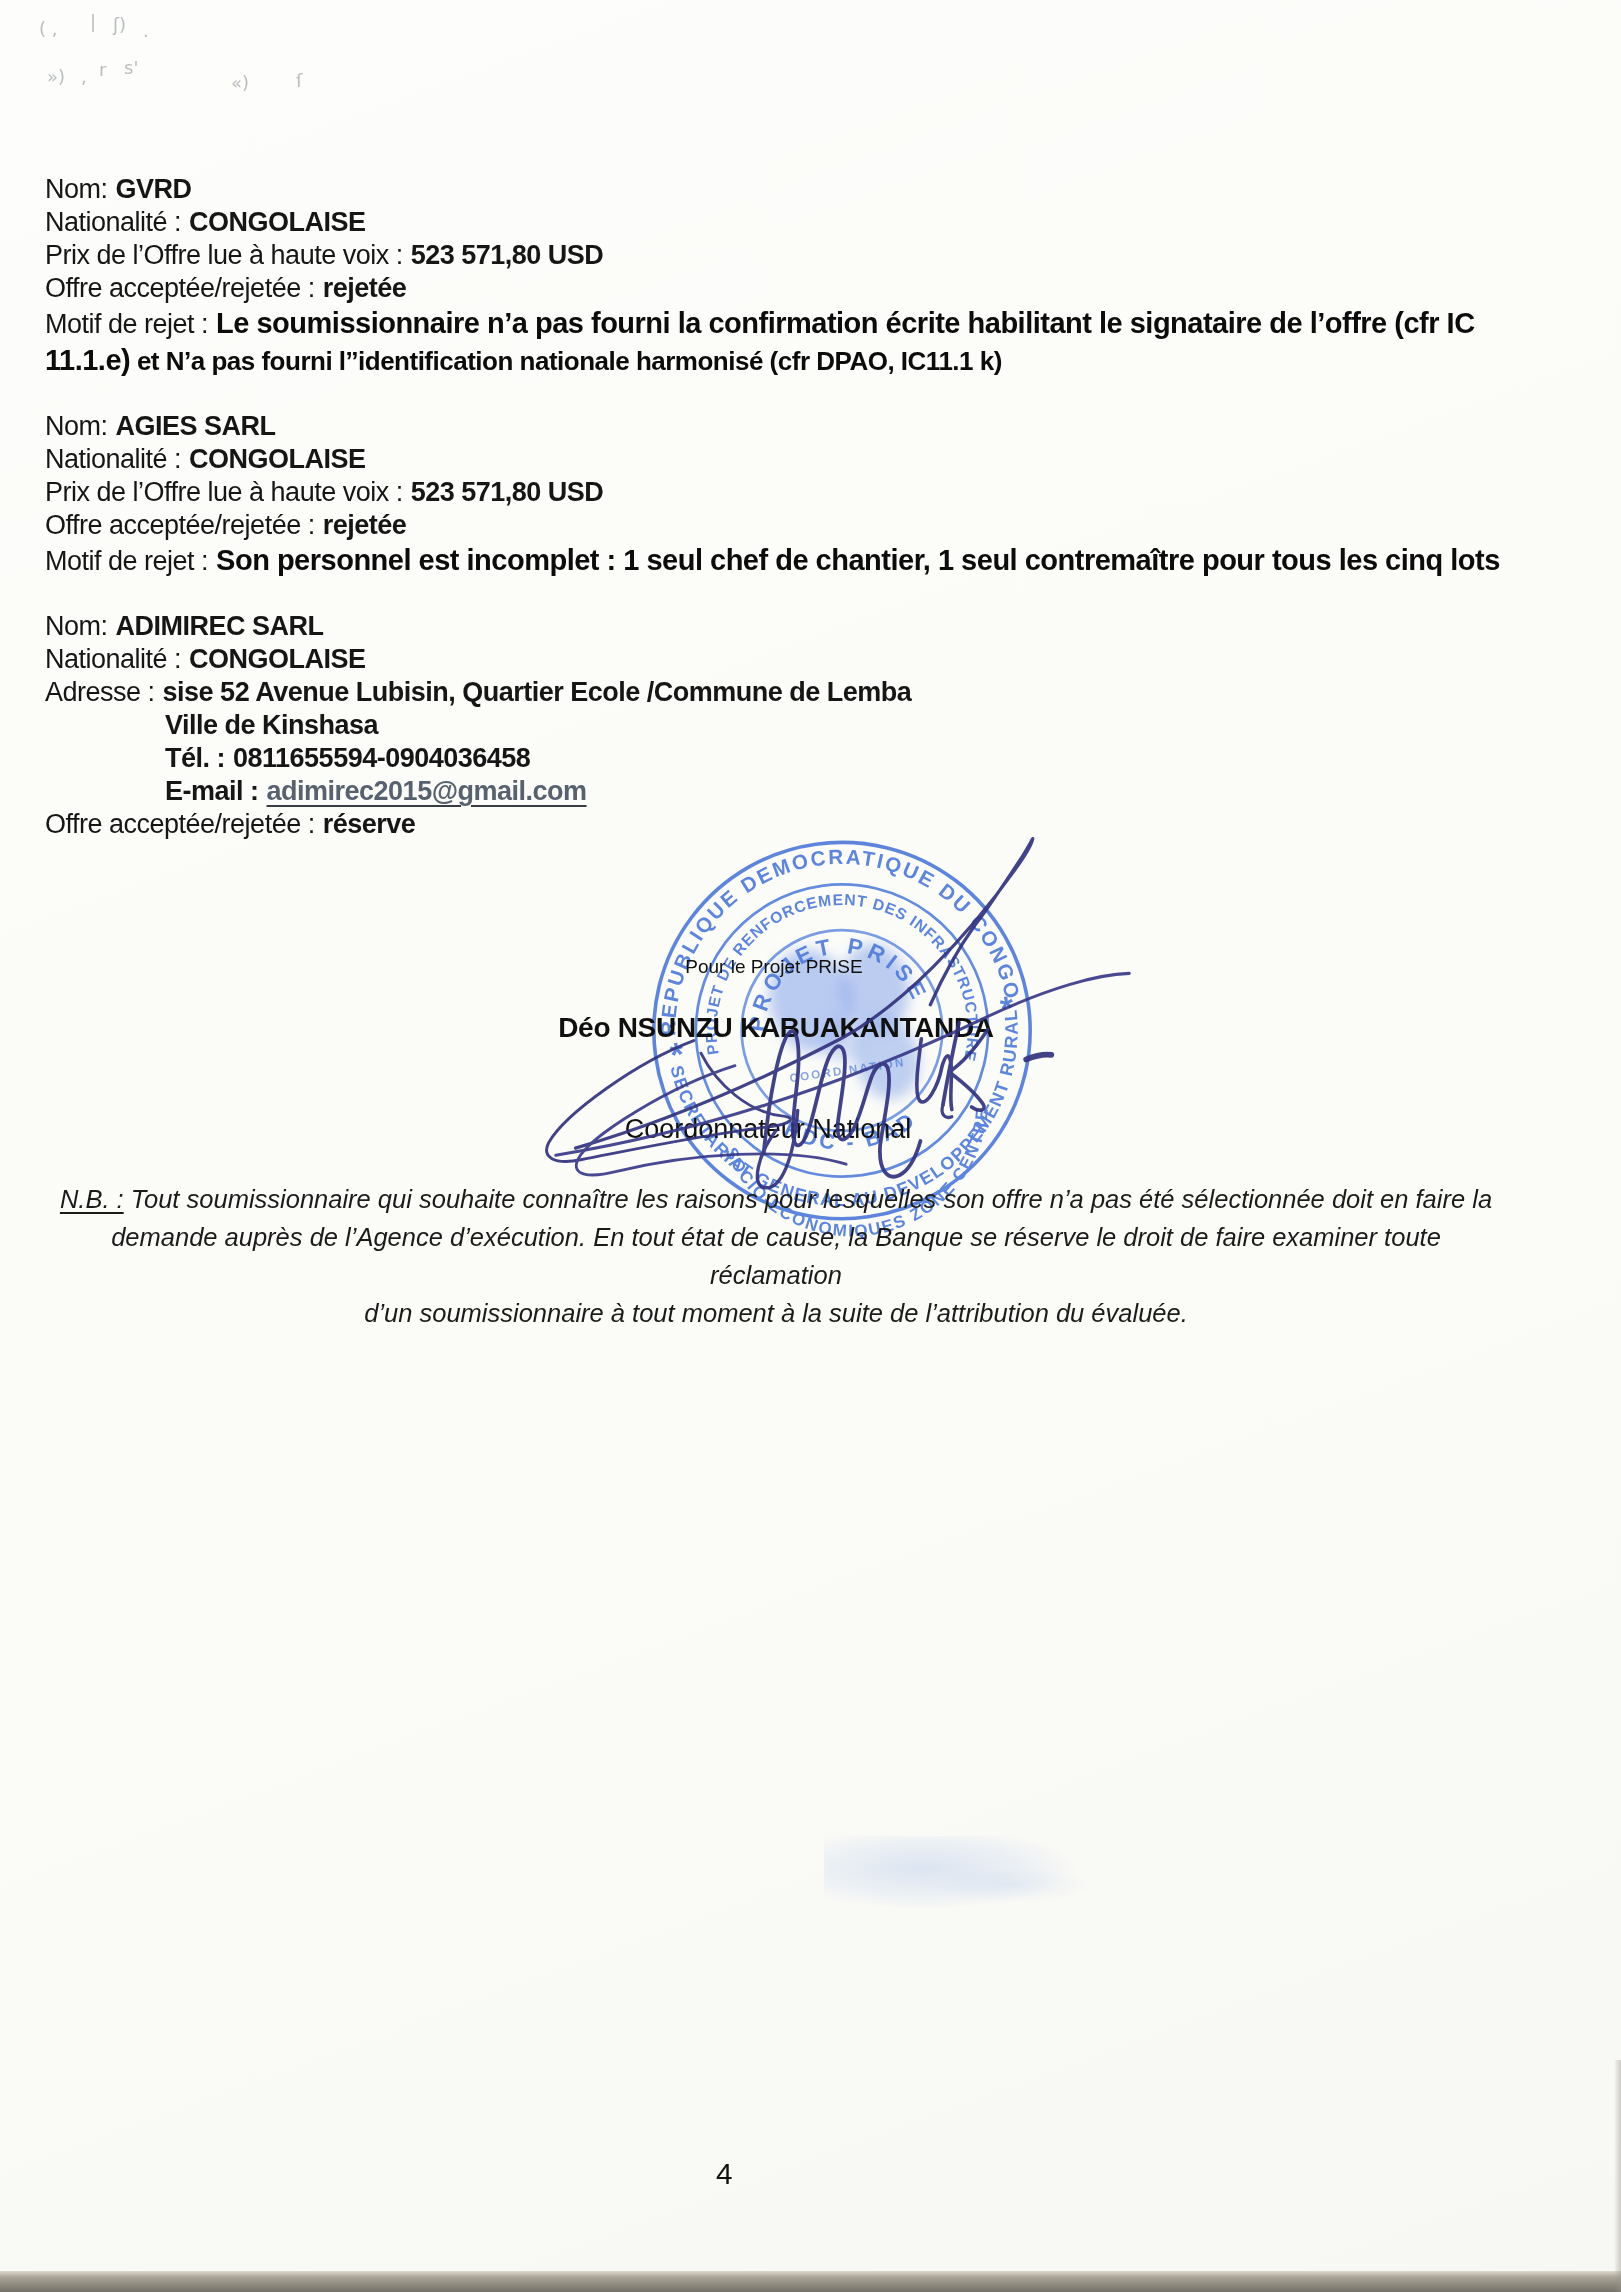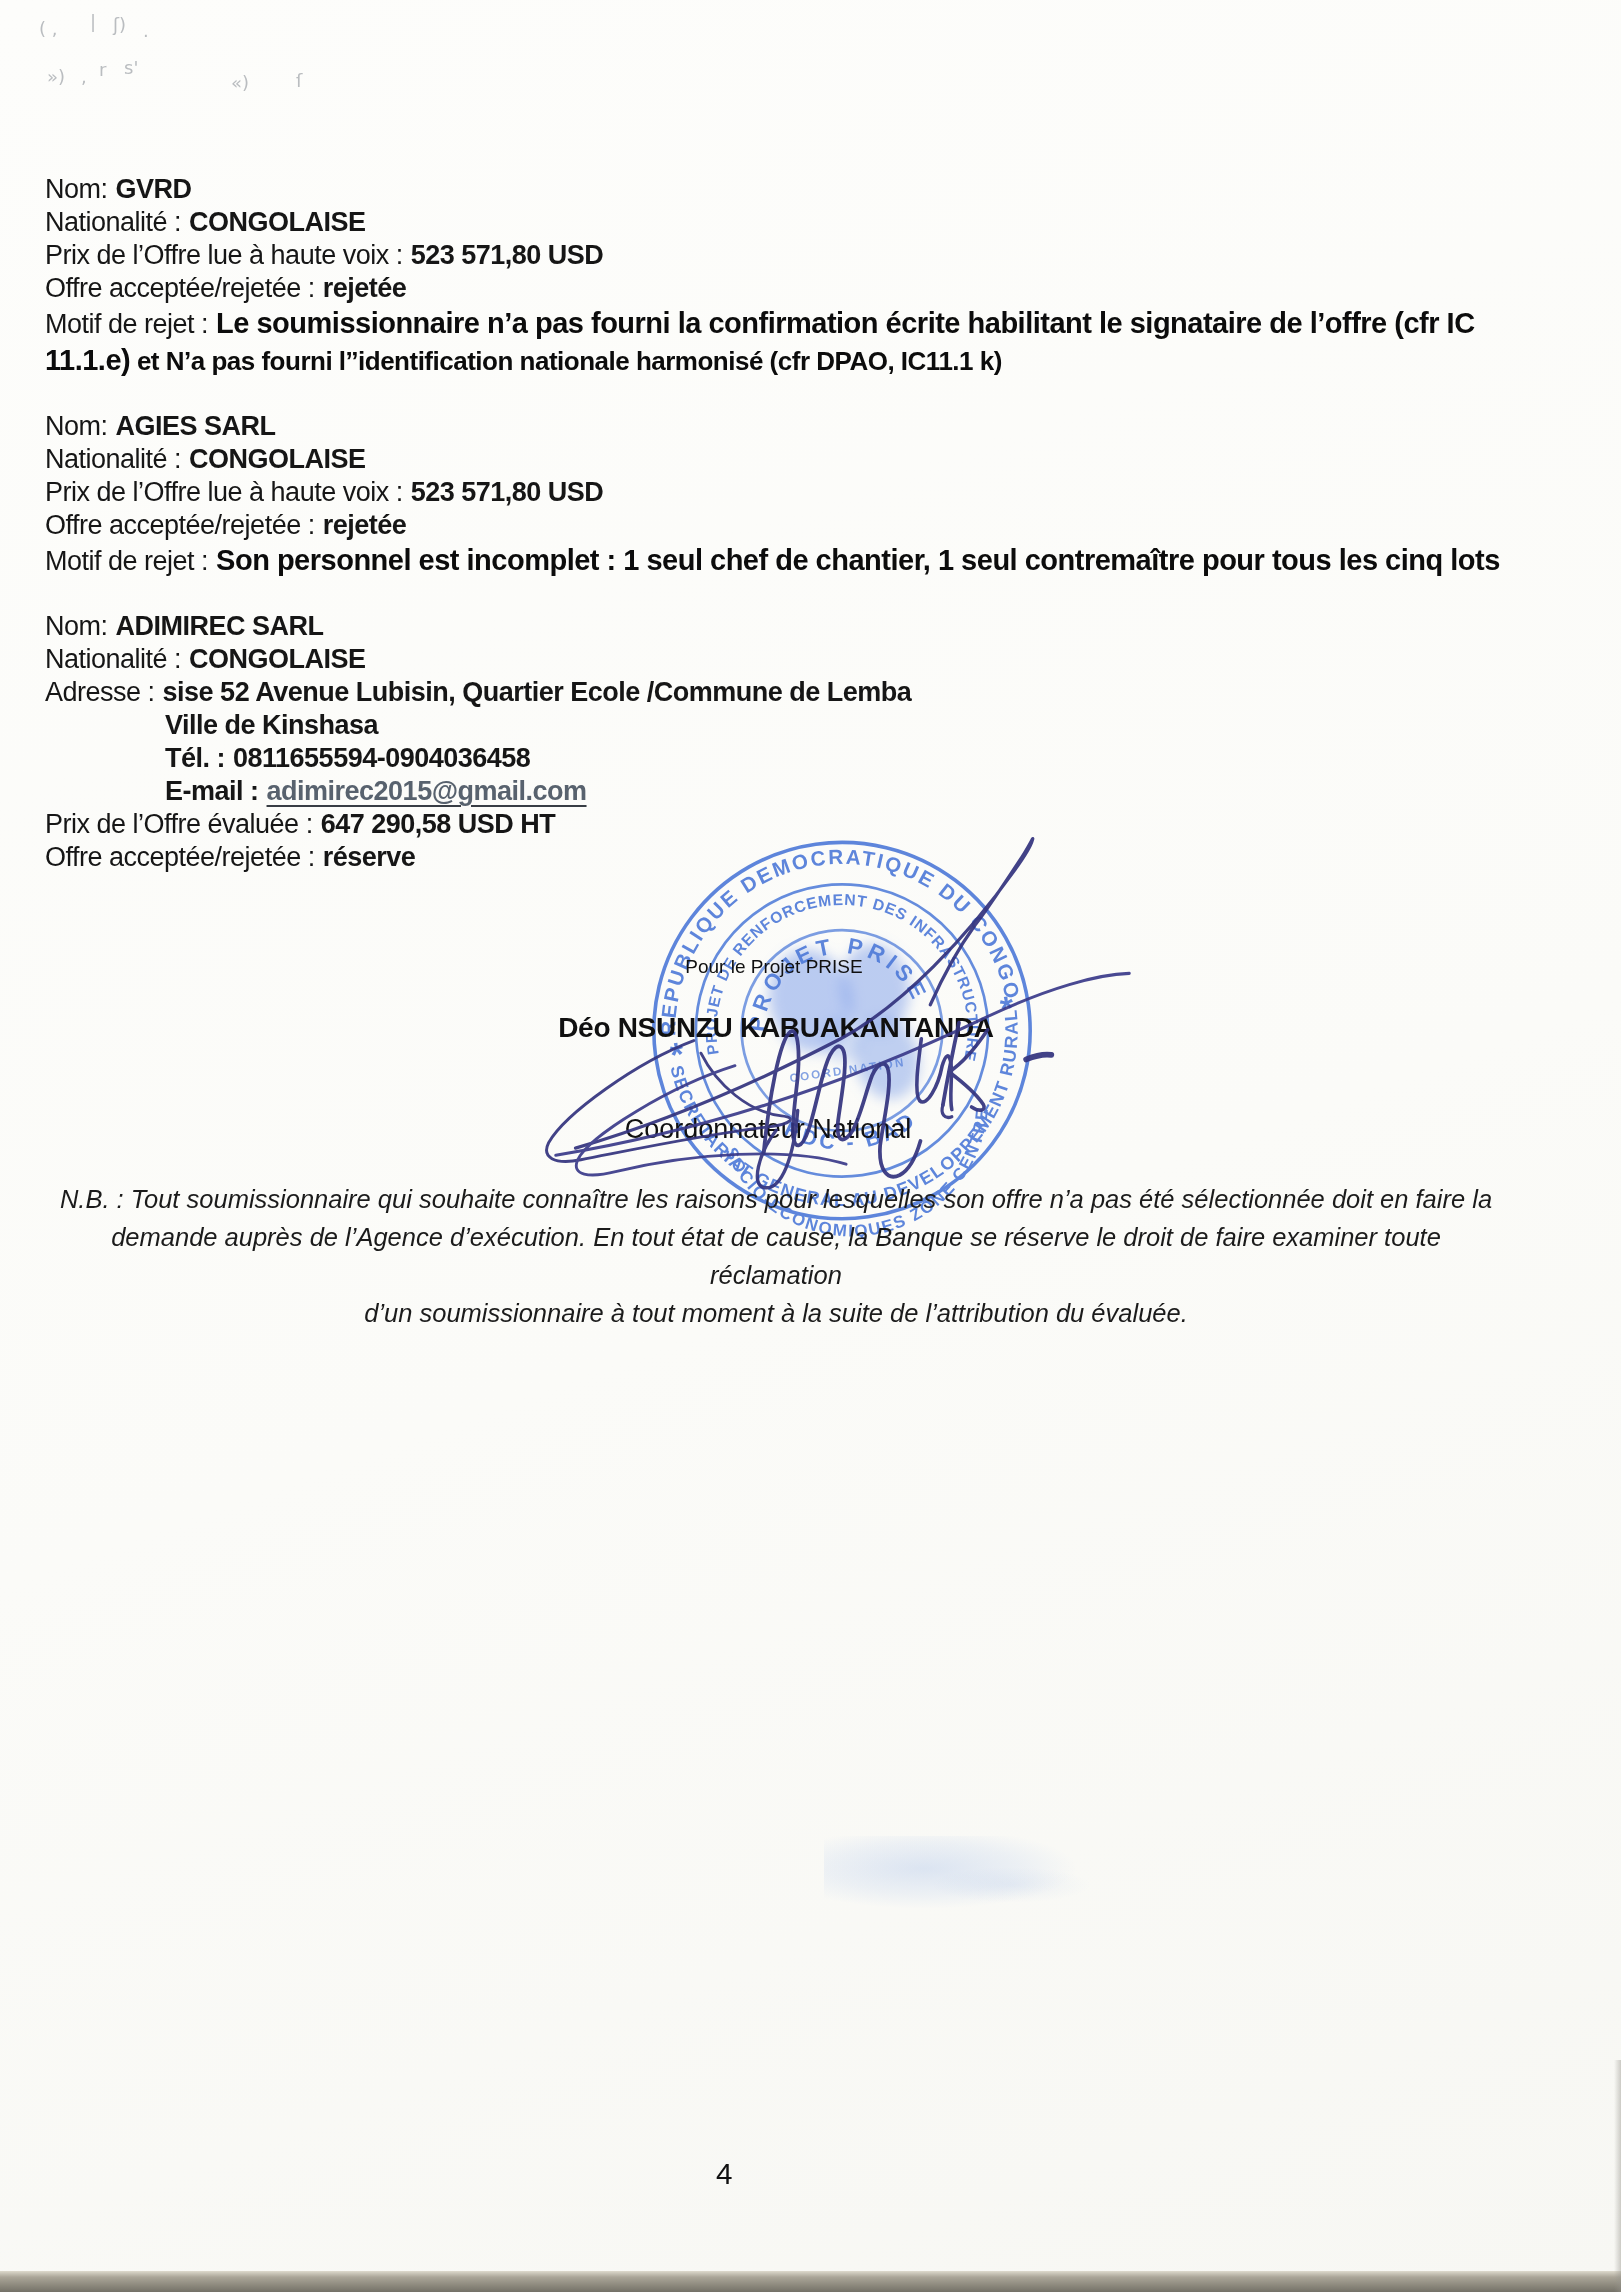--- a/index.html
+++ b/index.html
@@ -26,21 +26,21 @@
   
   .sig-text{position:absolute; transform:translateX(-50%); white-space:nowrap; color:#101010; z-index:3;}
   .sig-for{left:774px; top:956px; font-size:19px;}
   .sig-name{left:776px; top:1012px; font-size:28px; font-weight:700; letter-spacing:-0.3px;}
   .sig-title{left:768px; top:1114px; font-size:27px;}
   
   .stamp-svg{position:absolute; left:618px; top:811px; z-index:2;}
   .signature-svg{position:absolute; left:502px; top:770px; z-index:4;}
   
   .nb{position:absolute; left:54px; top:1180px; width:1444px; font-size:25.5px; font-style:italic; line-height:38px; text-align:center; color:#1b1b1b; z-index:3;}
-  .nb-prefix{text-underline-offset:3.6px; font-weight:400;}
+  .nb-prefix{text-decoration:underline; text-underline-offset:3.6px; font-weight:400;}
   
   .page-number{position:absolute; left:716px; top:2157px; font-size:29.6px; color:#111; z-index:3;}
   
   .smudge{position:absolute; left:824px; top:1836px; width:251px; height:72px;
     background:radial-gradient(ellipse at 40% 45%, rgba(100,145,225,0.20) 0%, rgba(120,160,230,0.10) 45%, rgba(120,160,230,0) 72%); z-index:1;}
   .smudge2{position:absolute; left:931px; top:1867px; width:161px; height:36px;
     background:radial-gradient(ellipse, rgba(110,150,220,0.10), rgba(110,150,220,0) 70%); z-index:1;}
   
   .bottom-edge{position:absolute; left:0; right:0; bottom:0; height:22.4px;
     background:linear-gradient(180deg,#ddd9cc 0%,#aaa598 28%,#8f8b7f 62%,#6f6d64 100%); z-index:5;}
@@ -80,21 +80,20 @@
         <div class="row"><span class="label">Offre acceptée/rejetée :</span><span class="value">rejetée</span></div>
         <div class="row motif"><span class="label">Motif de rejet :</span><span class="motif-main">Son personnel est incomplet : 1 seul chef de chantier, 1 seul contremaître pour tous les cinq lots</span></div>
       </div>
       <div class="bidder-block b3">
         <div class="row"><span class="label">Nom:</span><span class="value">ADIMIREC SARL</span></div>
         <div class="row"><span class="label">Nationalité :</span><span class="value">CONGOLAISE</span></div>
         <div class="row"><span class="label">Adresse :</span><span class="value">sise 52 Avenue Lubisin, Quartier Ecole /Commune de Lemba</span></div>
         <div class="row indent"><span class="value">Ville de Kinshasa</span></div>
         <div class="row indent"><span class="label bold">Tél. :</span><span class="value">0811655594-0904036458</span></div>
         <div class="row indent"><span class="label bold">E-mail :</span><a class="value email-link">adimirec2015@gmail.com</a></div>
-        <div class="row"><span class="label">Prix de l’Offre évaluée :</span><span class="value">647 290,58 USD HT</span></div>
         <div class="row"><span class="label">Offre acceptée/rejetée :</span><span class="value">réserve</span></div>
       </div>
     </div>
 
   <svg class="stamp-svg" width="448" height="448" viewBox="0 0 500 500">
     <defs>
       <path id="arcOT" d="M 64 245 A 186 186 0 0 1 436 245"></path>
       <path id="arcOB" d="M 54 245 A 196 196 0 0 0 446 245"></path>
       <path id="arcR2T" d="M 118.5 292.9 A 140 140 0 1 1 381.5 292.9"></path>
       <path id="arcR2B" d="M 103.2 284.3 A 152 152 0 1 0 396.8 284.3"></path>

